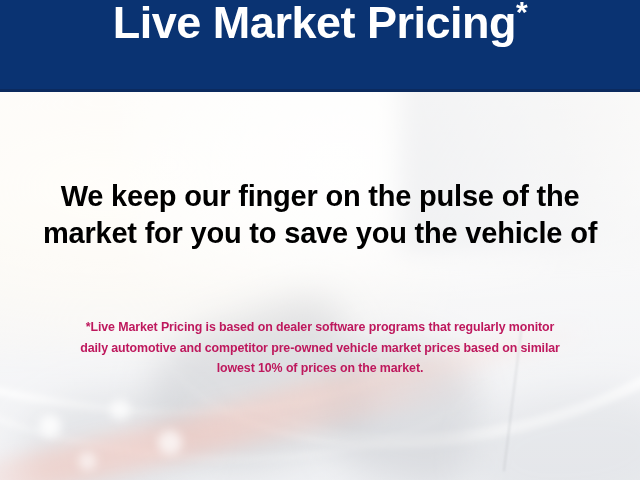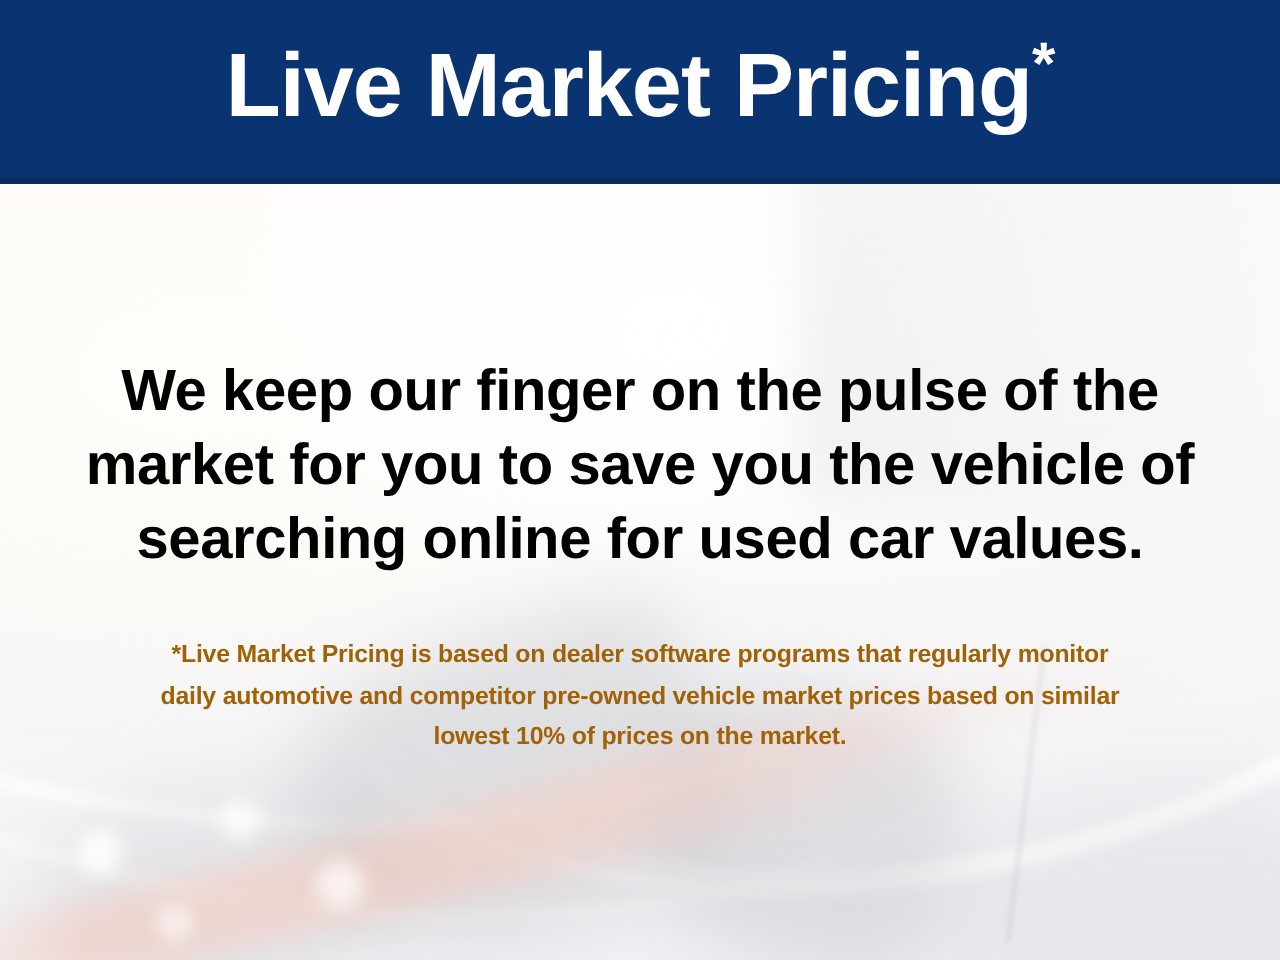--- a/index.html
+++ b/index.html
@@ -181,21 +181,20 @@
   
   .header-banner {
     position: absolute;
     left: 0; top: 0;
     width: 640px;
     height: 92px;
     background: #0a3372;
     border-bottom: 3px solid #0b2a5e;
     box-sizing: border-box;
     display: flex;
-    align-items: center;
     justify-content: center;
   }
   .header-title {
     color: #ffffff;
     font-size: 45px;
     font-weight: bold;
     letter-spacing: -0.5px;
     line-height: 1;
     margin: 0;
     padding: 0 0 4px 0;
@@ -222,21 +221,21 @@
   }
   .headline .hl-line { display: block; white-space: nowrap; }
 
   
   .disclaimer {
     position: absolute;
     left: 28px;
     top: 317px;
     width: 584px;
     text-align: center;
-    color: #a16207;
+    color: #be185d;
     font-size: 12.4px;
     font-weight: bold;
     line-height: 20.5px;
     letter-spacing: -0.1px;
   }
   .disclaimer .dc-line { display: block; white-space: nowrap; }
 </style>
 </head>
 <body>
 
@@ -262,21 +261,20 @@
     <div class="bg-veil"></div>
   </div>
 
   <div class="header-banner">
     <h1 class="header-title"><span>Live Market Pricing</span><span class="ast">*</span></h1>
   </div>
 
   <div class="headline">
     <span class="hl-line">We keep our finger on the pulse of the</span>
     <span class="hl-line">market for you to save you the vehicle of</span>
-    <span class="hl-line">searching online for used car values.</span>
   </div>
 
   <div class="disclaimer">
     <span class="dc-line">*Live Market Pricing is based on dealer software programs that regularly monitor</span>
     <span class="dc-line">daily automotive and competitor pre-owned vehicle market prices based on similar</span>
     <span class="dc-line">lowest 10% of prices on the market.</span>
   </div>
 
 </div>
 

